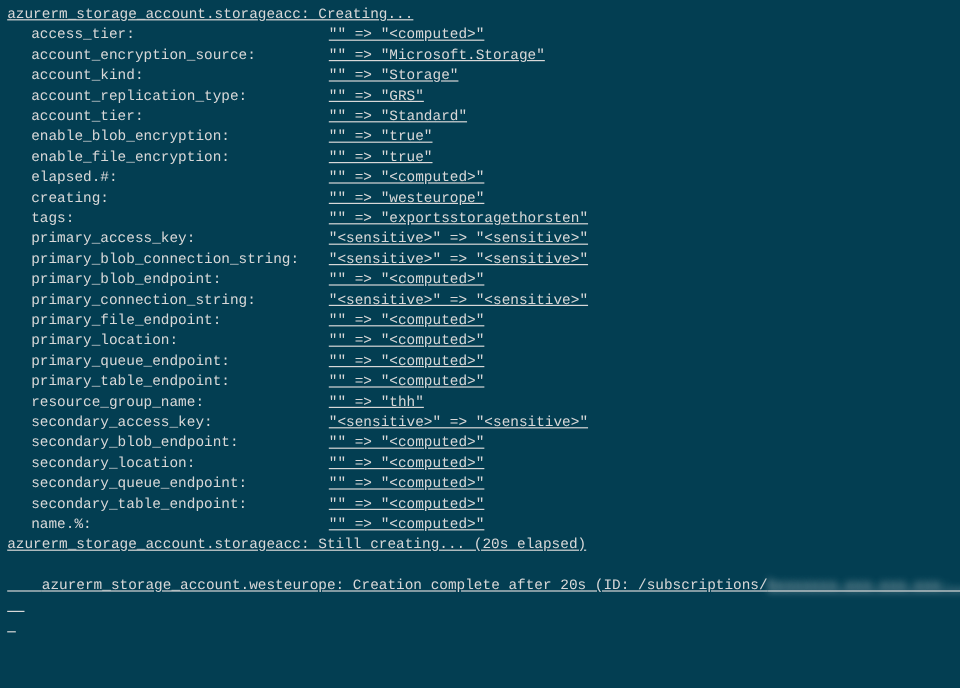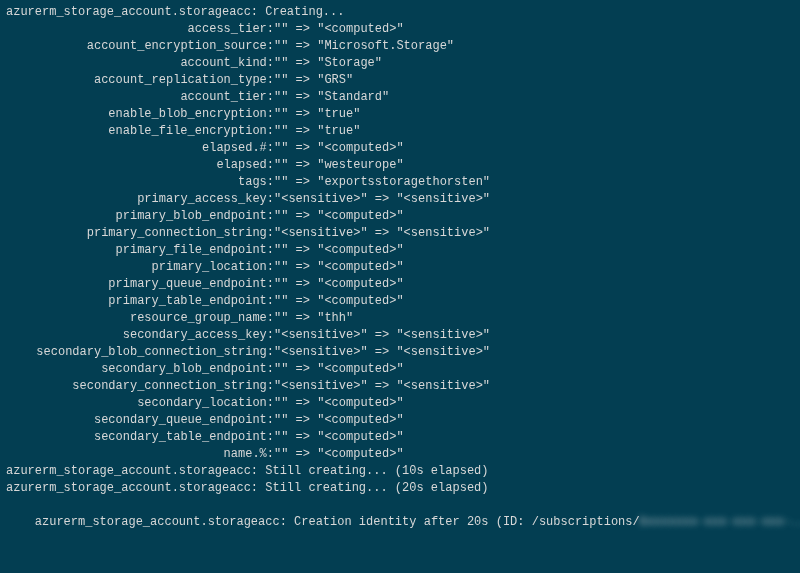--- a/index.html
+++ b/index.html
@@ -8,23 +8,23 @@
       color: #d8d8d8;
       font-family: Menlo, Monaco, "Courier New", monospace;
       font-size: 12px;
       line-height: 17px;
       padding: 4px 6px;
       width: 800px;
       height: 573px;
       overflow: hidden;
       white-space: nowrap;
     }
-    .line { white-space: pre; }
+    .line { white-space: pre; text-decoration: underline; }
     .indent { padding-left: 20px; }
-    .key { display: inline-block; min-width: 248px; text-align: right; }
+    .key { display: inline-block; min-width: 248px; }
     .blur {
       color: transparent;
       text-shadow: 0 0 6px #bfc9cc;
     }
     #attrs { }
   </style>
 </head>
 <body>
 
 <div>
@@ -32,44 +32,42 @@
 
   <div id="attrs">
       <div class="line indent"><span class="key">access_tier:</span><span>"" =&gt; "&lt;computed&gt;"</span></div>
       <div class="line indent"><span class="key">account_encryption_source:</span><span>"" =&gt; "Microsoft.Storage"</span></div>
       <div class="line indent"><span class="key">account_kind:</span><span>"" =&gt; "Storage"</span></div>
       <div class="line indent"><span class="key">account_replication_type:</span><span>"" =&gt; "GRS"</span></div>
       <div class="line indent"><span class="key">account_tier:</span><span>"" =&gt; "Standard"</span></div>
       <div class="line indent"><span class="key">enable_blob_encryption:</span><span>"" =&gt; "true"</span></div>
       <div class="line indent"><span class="key">enable_file_encryption:</span><span>"" =&gt; "true"</span></div>
       <div class="line indent"><span class="key">elapsed.#:</span><span>"" =&gt; "&lt;computed&gt;"</span></div>
-      <div class="line indent"><span class="key">elapsed:</span><span>"" =&gt; "westeurope"</span></div>
+      <div class="line indent"><span class="key">creating:</span><span>"" =&gt; "westeurope"</span></div>
       <div class="line indent"><span class="key">tags:</span><span>"" =&gt; "exportsstoragethorsten"</span></div>
       <div class="line indent"><span class="key">primary_access_key:</span><span>"&lt;sensitive&gt;" =&gt; "&lt;sensitive&gt;"</span></div>
+      <div class="line indent"><span class="key">primary_blob_connection_string:</span><span>"&lt;sensitive&gt;" =&gt; "&lt;sensitive&gt;"</span></div>
       <div class="line indent"><span class="key">primary_blob_endpoint:</span><span>"" =&gt; "&lt;computed&gt;"</span></div>
       <div class="line indent"><span class="key">primary_connection_string:</span><span>"&lt;sensitive&gt;" =&gt; "&lt;sensitive&gt;"</span></div>
       <div class="line indent"><span class="key">primary_file_endpoint:</span><span>"" =&gt; "&lt;computed&gt;"</span></div>
       <div class="line indent"><span class="key">primary_location:</span><span>"" =&gt; "&lt;computed&gt;"</span></div>
       <div class="line indent"><span class="key">primary_queue_endpoint:</span><span>"" =&gt; "&lt;computed&gt;"</span></div>
       <div class="line indent"><span class="key">primary_table_endpoint:</span><span>"" =&gt; "&lt;computed&gt;"</span></div>
       <div class="line indent"><span class="key">resource_group_name:</span><span>"" =&gt; "thh"</span></div>
       <div class="line indent"><span class="key">secondary_access_key:</span><span>"&lt;sensitive&gt;" =&gt; "&lt;sensitive&gt;"</span></div>
-      <div class="line indent"><span class="key">secondary_blob_connection_string:</span><span>"&lt;sensitive&gt;" =&gt; "&lt;sensitive&gt;"</span></div>
       <div class="line indent"><span class="key">secondary_blob_endpoint:</span><span>"" =&gt; "&lt;computed&gt;"</span></div>
-      <div class="line indent"><span class="key">secondary_connection_string:</span><span>"&lt;sensitive&gt;" =&gt; "&lt;sensitive&gt;"</span></div>
       <div class="line indent"><span class="key">secondary_location:</span><span>"" =&gt; "&lt;computed&gt;"</span></div>
       <div class="line indent"><span class="key">secondary_queue_endpoint:</span><span>"" =&gt; "&lt;computed&gt;"</span></div>
       <div class="line indent"><span class="key">secondary_table_endpoint:</span><span>"" =&gt; "&lt;computed&gt;"</span></div>
       <div class="line indent"><span class="key">name.%:</span><span>"" =&gt; "&lt;computed&gt;"</span></div>
     </div>
 
   <div id="progress">
-      <div class="line">azurerm_storage_account.storageacc: Still creating... (10s elapsed)</div>
       <div class="line">azurerm_storage_account.storageacc: Still creating... (20s elapsed)</div>
     </div>
 
   <div class="line">
-    <span>azurerm_storage_account.storageacc: Creation identity after 20s (ID: /subscriptions/</span><span class="blur">bxxxxxxx-xxx-xxx-xxx-...</span>
+    <span>azurerm_storage_account.westeurope: Creation complete after 20s (ID: /subscriptions/</span><span class="blur">bxxxxxxx-xxx-xxx-xxx-...</span>
   </div>
 
   <div class="line">&nbsp;</div>
 
 </div>
 
 </body></html>

